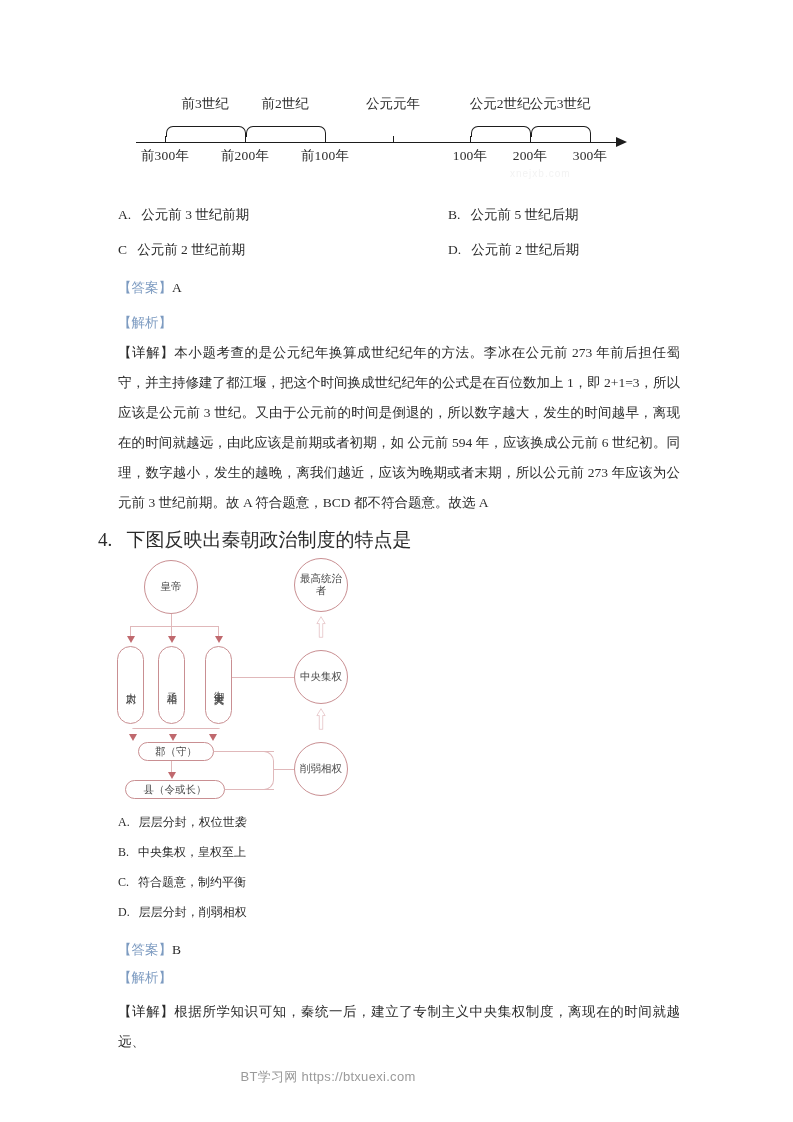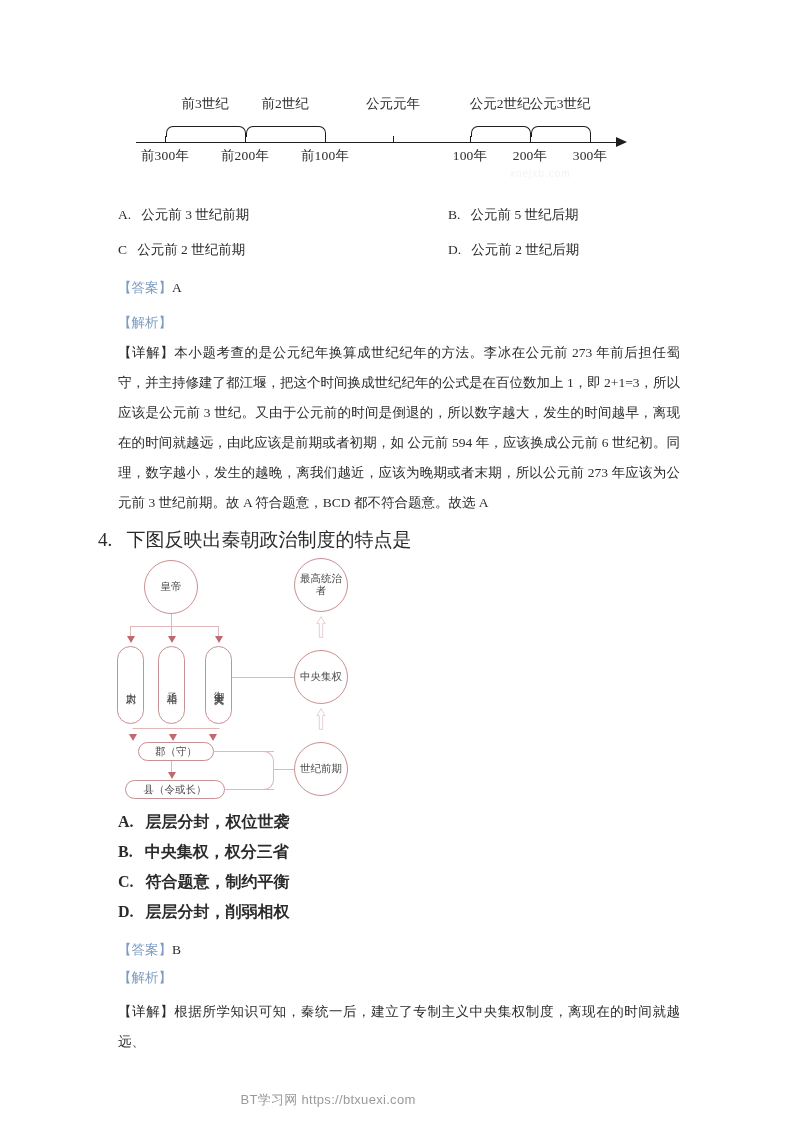--- a/index.html
+++ b/index.html
@@ -139,24 +139,23 @@
   .qline {
     position: absolute;
     left: 98px;
     font-size: 19px;
     line-height: 20px;
     white-space: nowrap;
   }
   .choice-line {
     position: absolute;
     left: 118px;
-    font-size: 16px;
+    font-size: 12px;
     line-height: 20px;
     white-space: nowrap;
-    font-weight: bold;
   }
 
   
   #figure-qin {
     position: absolute;
     left: 110px;
     top: 556px;
     width: 300px;
     height: 250px;
   }
@@ -208,21 +207,21 @@
     box-sizing: border-box;
     border: 1px solid #e0b8ba;
     border-left: none;
     border-radius: 0 10px 10px 0;
   }
 
   
   #footer-watermark {
     position: absolute;
     left: 0;
-    top: 1091px;
+    top: 1068px;
     width: 656px;
     text-align: center;
     font-size: 13px;
     color: #9a9a9a;
     font-family: "Liberation Sans", sans-serif;
     letter-spacing: 0.3px;
   }
 </style>
 </head>
 <body>
@@ -348,21 +347,21 @@
       <span>县（令或长）</span>
     </div>
 
     <div class="qd-node qd-circle" style="left:184px; top:2px; width:54px; height:54px;">
       <span>最高统治者</span>
     </div>
     <div class="qd-node qd-circle" style="left:184px; top:94px; width:54px; height:54px;">
       <span>中央集权</span>
     </div>
     <div class="qd-node qd-circle" style="left:184px; top:186px; width:54px; height:54px;">
-      <span>世纪前期</span>
+      <span>削弱相权</span>
     </div>
 
     <svg class="qd-open-arrow" style="left:204px; top:60px;" viewBox="0 0 14 32">
       <path d="M7 1 L13 11 L9.5 11 L9.5 31 L4.5 31 L4.5 11 L1 11 Z" fill="none" stroke="#e0b8ba" stroke-width="1"></path>
     </svg>
 
     <svg class="qd-open-arrow" style="left:204px; top:152px;" viewBox="0 0 14 32">
       <path d="M7 1 L13 11 L9.5 11 L9.5 31 L4.5 31 L4.5 11 L1 11 Z" fill="none" stroke="#e0b8ba" stroke-width="1"></path>
     </svg>
 
@@ -375,21 +374,21 @@
   </div>
 
   <div class="choice-line" style="top:812px">
     <span>A.</span>
     &nbsp;
     <span>层层分封，权位世袭</span>
   </div>
   <div class="choice-line" style="top:842px">
     <span>B.</span>
     &nbsp;
-    <span>中央集权，权分三省</span>
+    <span>中央集权，皇权至上</span>
   </div>
   <div class="choice-line" style="top:872px">
     <span>C.</span>
     &nbsp;
     <span>符合题意，制约平衡</span>
   </div>
   <div class="choice-line" style="top:902px">
     <span>D.</span>
     &nbsp;
     <span>层层分封，削弱相权</span>

